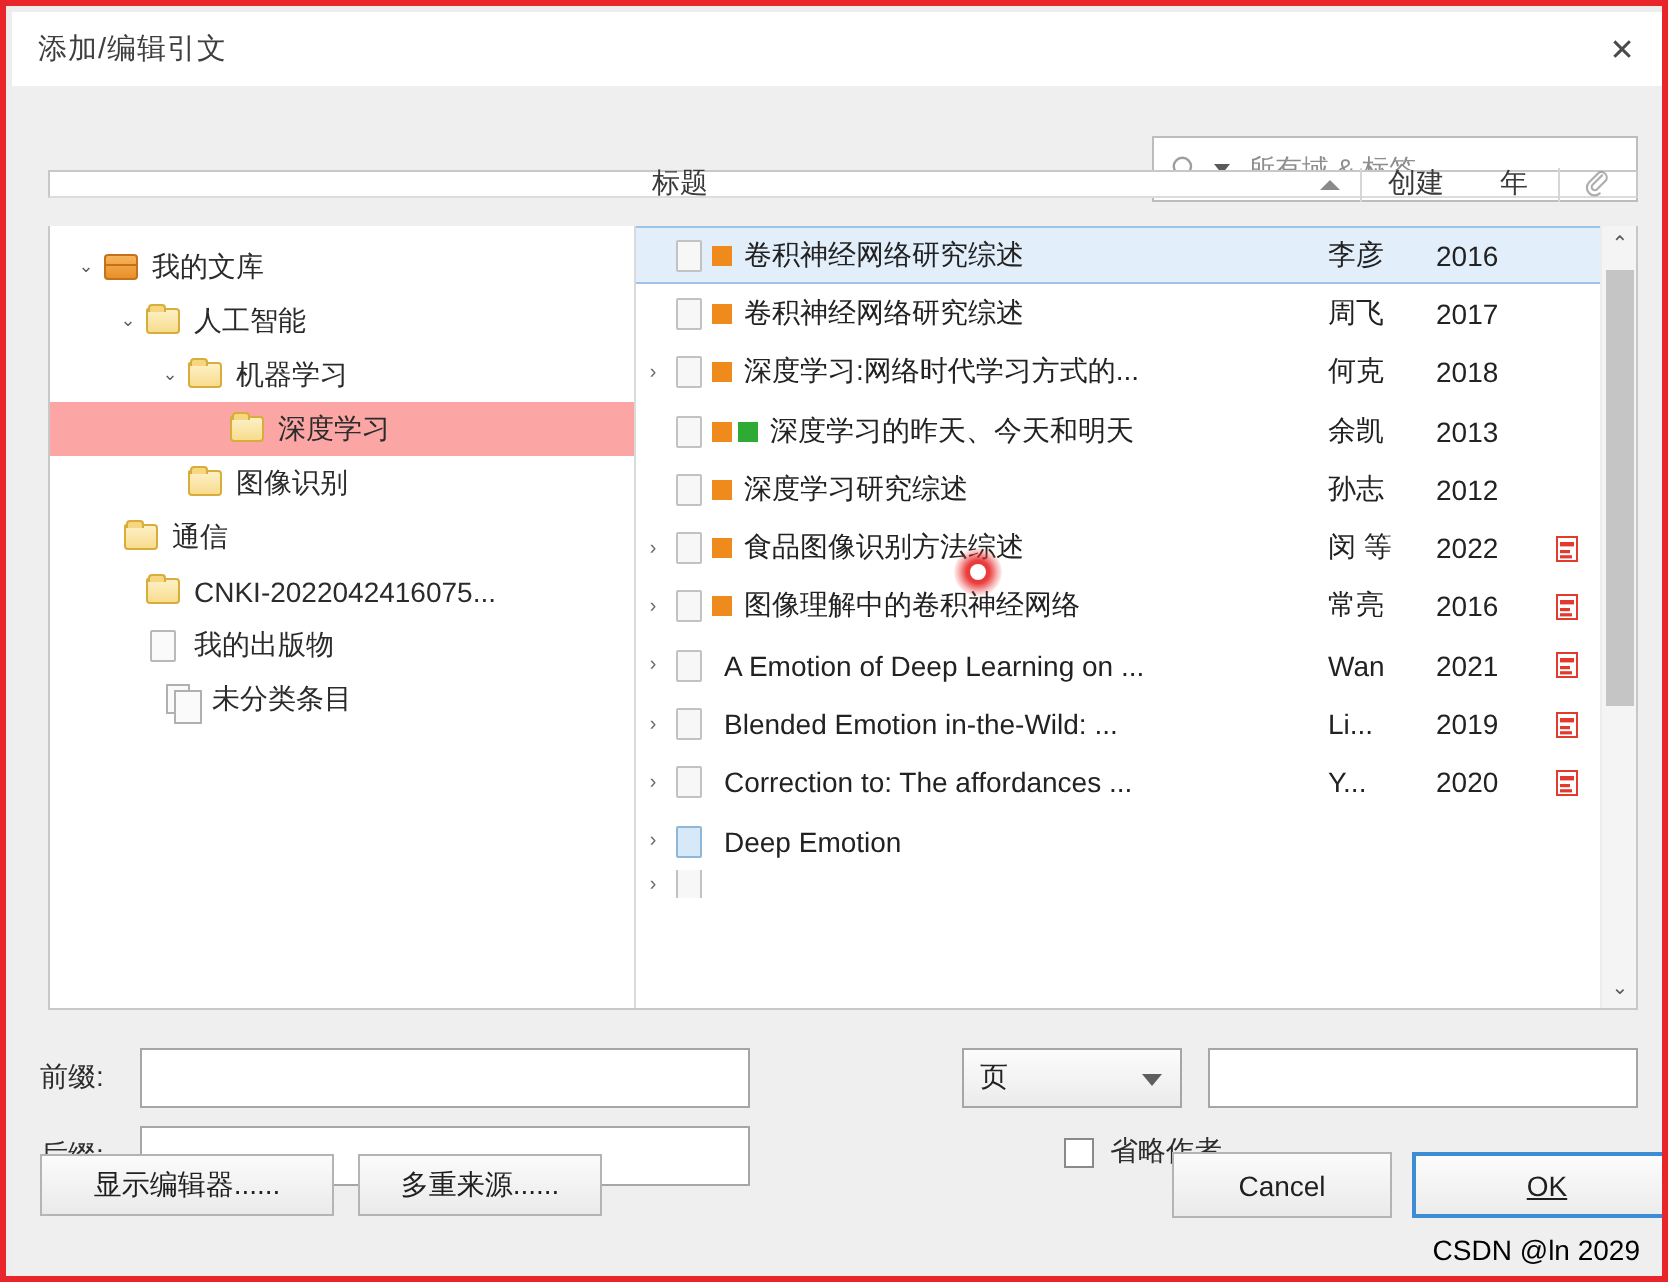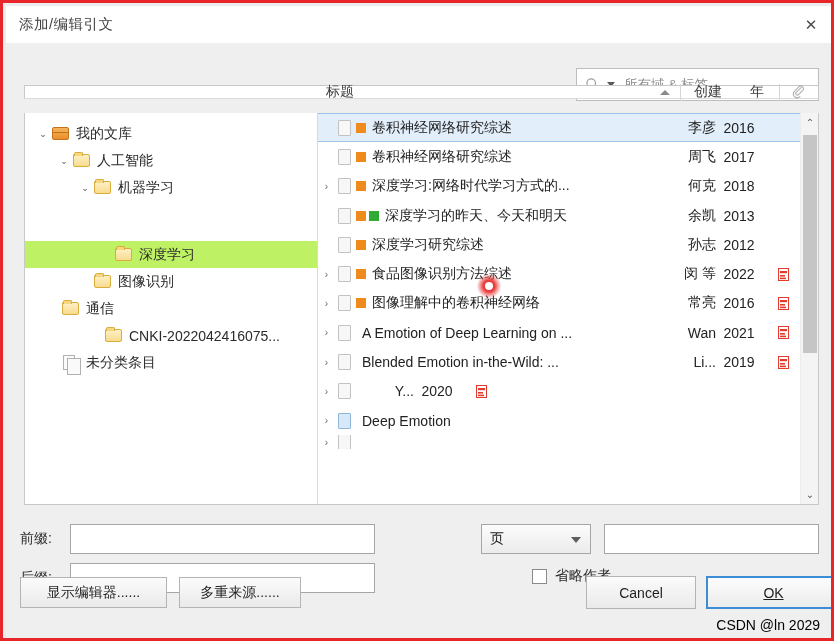--- a/index.html
+++ b/index.html
@@ -97,21 +97,21 @@
   
   .tree-row {
     display: flex; align-items: center;
     height: 27px;
     font-size: 14px;
     color: #2b2b2b;
     white-space: nowrap;
     cursor: default;
     padding-right: 4px;
   }
-  .tree-row.selected { background: #bef264; margin-top: 40px; }
+  .tree-row.selected { background: #fca5a5; }
   .twisty {
     width: 16px; flex: 0 0 16px;
     display: flex; align-items: center; justify-content: center;
     color: #5c5c5c; font-size: 9px;
   }
   .tree-ico { width: 19px; height: 15px; flex: 0 0 19px; margin-right: 6px; position: relative; }
   .tree-label { overflow: hidden; text-overflow: ellipsis; }
 
   
   .ico-folder {
@@ -212,24 +212,24 @@
   .doc-ico {
     position: absolute; left: 3px; top: 1px;
     width: 13px; height: 16px;
     background: #f7f7f7; border: 1px solid #c2c2c2; border-radius: 1px;
   }
   .doc-ico.blue { background: #d7e9f9; border-color: #8fb7d8; }
   .tags { display: flex; align-items: center; gap: 3px; margin-right: 6px; flex: 0 0 auto; }
   .tag-dot { width: 10px; height: 10px; display: inline-block; }
   .row-title { flex: 1 1 auto; overflow: hidden; text-overflow: ellipsis; }
   .row-creator {
-    width: 54px; flex: 0 0 54px; text-align: right;
+    width: 54px; flex: 0 0 54px; text-align: left;
     overflow: hidden; text-overflow: ellipsis; padding-right: 2px;
   }
-  .row-year { width: 48px; flex: 0 0 48px; text-align: center; padding-right: 6px; }
+  .row-year { width: 48px; flex: 0 0 48px; text-align: left; padding-right: 6px; }
   .row-attach { width: 34px; flex: 0 0 34px; display: flex; align-items: center; justify-content: center; }
   .pdf-ico { width: 11px; height: 13px; }
   .row.clipped { height: 14px; overflow: hidden; }
 
   
   .vscroll {
     position: absolute; right: 0; top: 0;
     width: 18px; height: 100%;
     background: #f4f4f4;
     border-left: 1px solid #ececec;
@@ -417,28 +417,35 @@
               </span>
               <span class="tree-label">图像识别</span>
             </div>
             <div class="tree-row" style="padding-left: 20px;">
               <span class="twisty"></span>
               <span class="tree-ico">
                 <span class="ico-folder"></span>
               </span>
               <span class="tree-label">通信</span>
             </div>
-            <div class="tree-row" style="padding-left: 31px; margin-left: 32px;">
+            <div class="tree-row" style="padding-left: 31px;">
               <span class="twisty"></span>
               <span class="tree-ico">
                 <span class="ico-folder"></span>
               </span>
               <span class="tree-label">CNKI-2022042416075...</span>
             </div>
-            <div class="tree-row" style="padding-left: 20px;">
+            <div class="tree-row" style="padding-left: 31px;">
+              <span class="twisty"></span>
+              <span class="tree-ico">
+                <span class="ico-doc"></span>
+              </span>
+              <span class="tree-label">我的出版物</span>
+            </div>
+            <div class="tree-row" style="padding-left: 40px;">
               <span class="twisty"></span>
               <span class="tree-ico">
                 <span class="ico-docs"></span>
               </span>
               <span class="tree-label">未分类条目</span>
             </div>
           </div>
       </div>
 
       <div class="list-pane">
@@ -585,20 +592,21 @@
                     <rect x="2" y="9.6" width="6" height="1.6" fill="#e23b2e"></rect>
                   </svg>
                 </span>
               </div>
               <div class="row">
                 <span class="row-twisty">›</span>
                 <span class="row-ico">
                   <span class="doc-ico"></span>
                 </span>
                 <span class="tags"></span>
+                <span class="row-title">Correction to: The affordances ...</span>
                 <span class="row-creator">Y...</span>
                 <span class="row-year">2020</span>
                 <span class="row-attach">
                   <svg class="pdf-ico" viewBox="0 0 11 13">
                     <rect x="0.5" y="0.5" width="10" height="12" fill="#fff" stroke="#e23b2e" stroke-width="1"></rect>
                     <rect x="2" y="3" width="7" height="2.2" fill="#e23b2e"></rect>
                     <rect x="2" y="7" width="5" height="1.6" fill="#e23b2e"></rect>
                     <rect x="2" y="9.6" width="6" height="1.6" fill="#e23b2e"></rect>
                   </svg>
                 </span>

